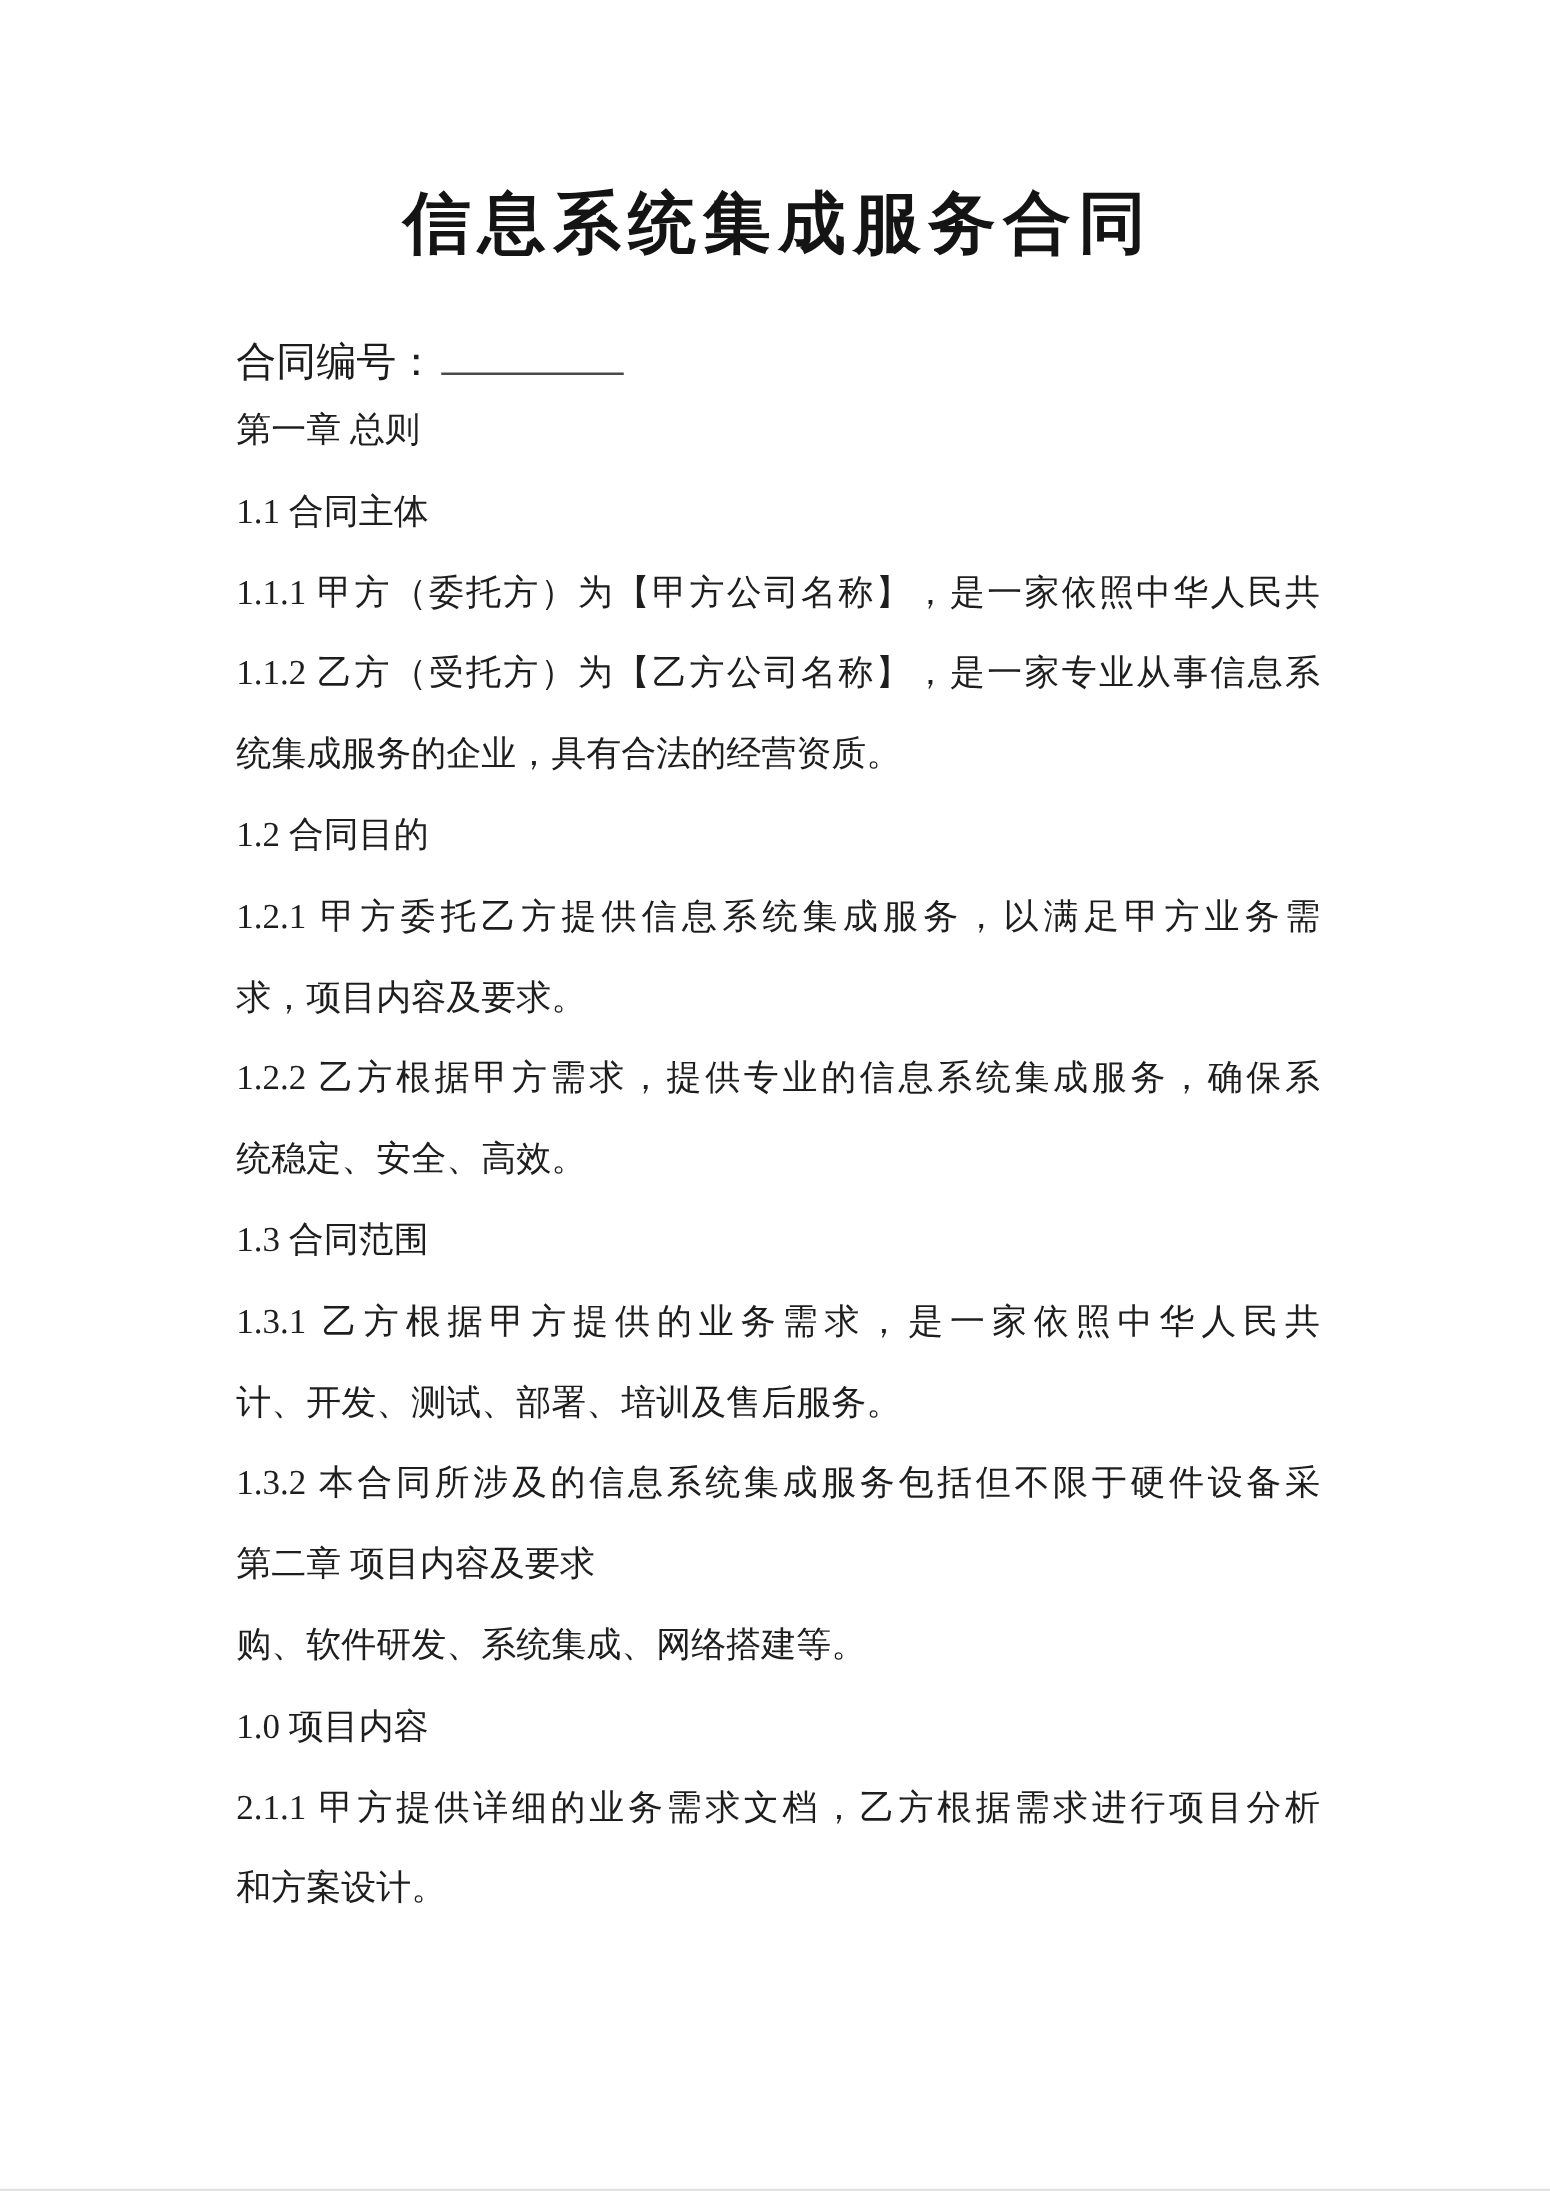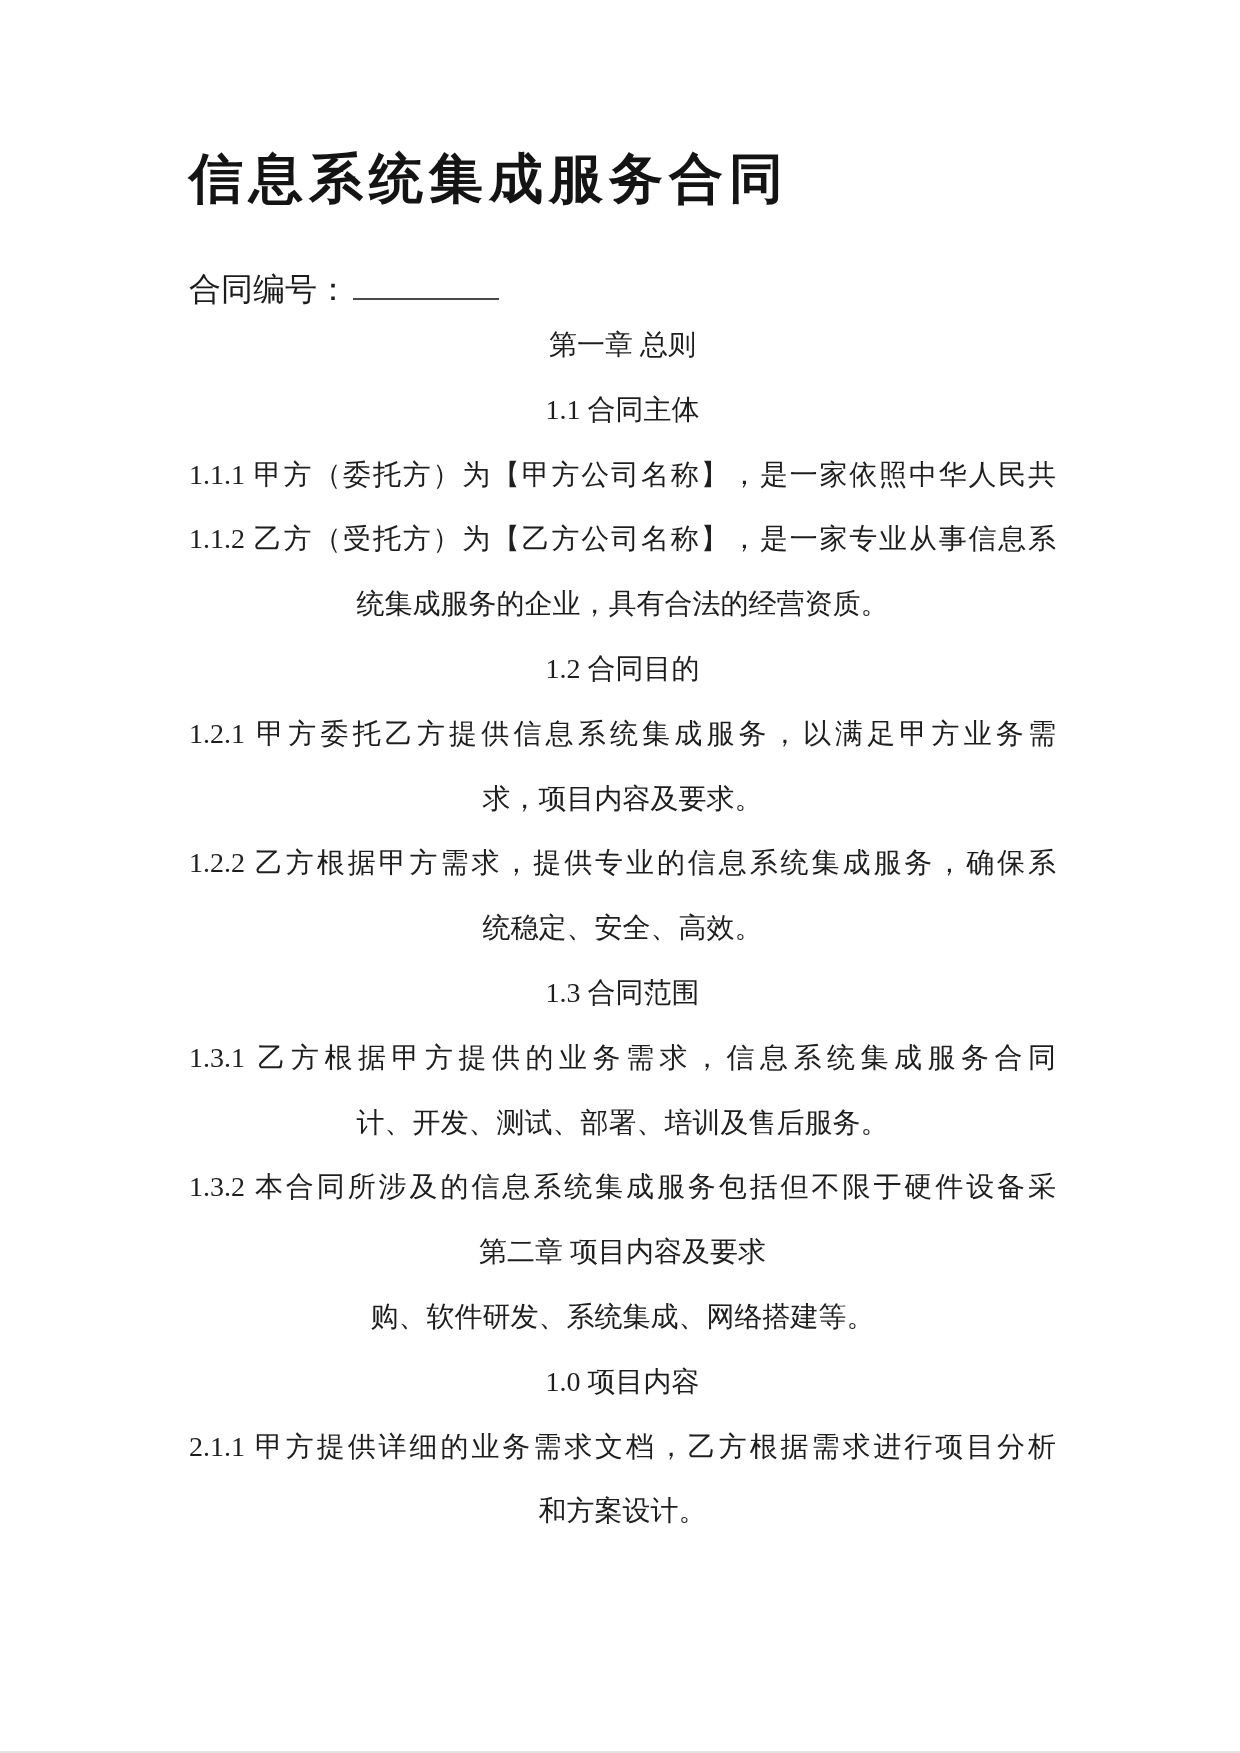--- a/index.html
+++ b/index.html
@@ -13,20 +13,21 @@
     color: #1c1c1c;
     font-family: "Liberation Serif", "DejaVu Serif", serif;
     overflow: hidden;
     border-bottom: 2px solid #e3e3e3;
   }
   .title {
     position: absolute;
     top: 148px;
     left: 189px;
     width: 867px;
+    text-align: center;
     font-size: 54px;
     font-weight: 600;
     letter-spacing: 6px;
     line-height: 62px;
     color: #141414;
     white-space: nowrap;
   }
   .contract-no {
     position: absolute;
     top: 269px;
@@ -46,21 +47,21 @@
     position: absolute;
     top: 313px;
     left: 189px;
     width: 867px;
     font-size: 28px;
     color: #1e1e1e;
   }
   .line {
     height: 64.8px;
     line-height: 64.8px;
-    text-align: center;
+    text-align: left;
     white-space: nowrap;
   }
   .line.j {
     white-space: normal;
     text-align: justify;
     text-align-last: justify;
     text-justify: inter-character;
     overflow: hidden;
   }
 </style>
@@ -80,21 +81,21 @@
     <div class="line">1.1 合同主体</div>
     <div class="line j">1.1.1 甲方（委托方）为【甲方公司名称】，是一家依照中华人民共</div>
     <div class="line j">1.1.2 乙方（受托方）为【乙方公司名称】，是一家专业从事信息系</div>
     <div class="line">统集成服务的企业，具有合法的经营资质。</div>
     <div class="line">1.2 合同目的</div>
     <div class="line j">1.2.1 甲方委托乙方提供信息系统集成服务，以满足甲方业务需</div>
     <div class="line">求，项目内容及要求。</div>
     <div class="line j">1.2.2 乙方根据甲方需求，提供专业的信息系统集成服务，确保系</div>
     <div class="line">统稳定、安全、高效。</div>
     <div class="line">1.3 合同范围</div>
-    <div class="line j">1.3.1 乙方根据甲方提供的业务需求，信息系统集成服务合同</div>
+    <div class="line j">1.3.1 乙方根据甲方提供的业务需求，是一家依照中华人民共</div>
     <div class="line">计、开发、测试、部署、培训及售后服务。</div>
     <div class="line j">1.3.2 本合同所涉及的信息系统集成服务包括但不限于硬件设备采</div>
     <div class="line">第二章 项目内容及要求</div>
     <div class="line">购、软件研发、系统集成、网络搭建等。</div>
     <div class="line">1.0 项目内容</div>
     <div class="line j">2.1.1 甲方提供详细的业务需求文档，乙方根据需求进行项目分析</div>
     <div class="line">和方案设计。</div>
   </div>
 
 </div>

